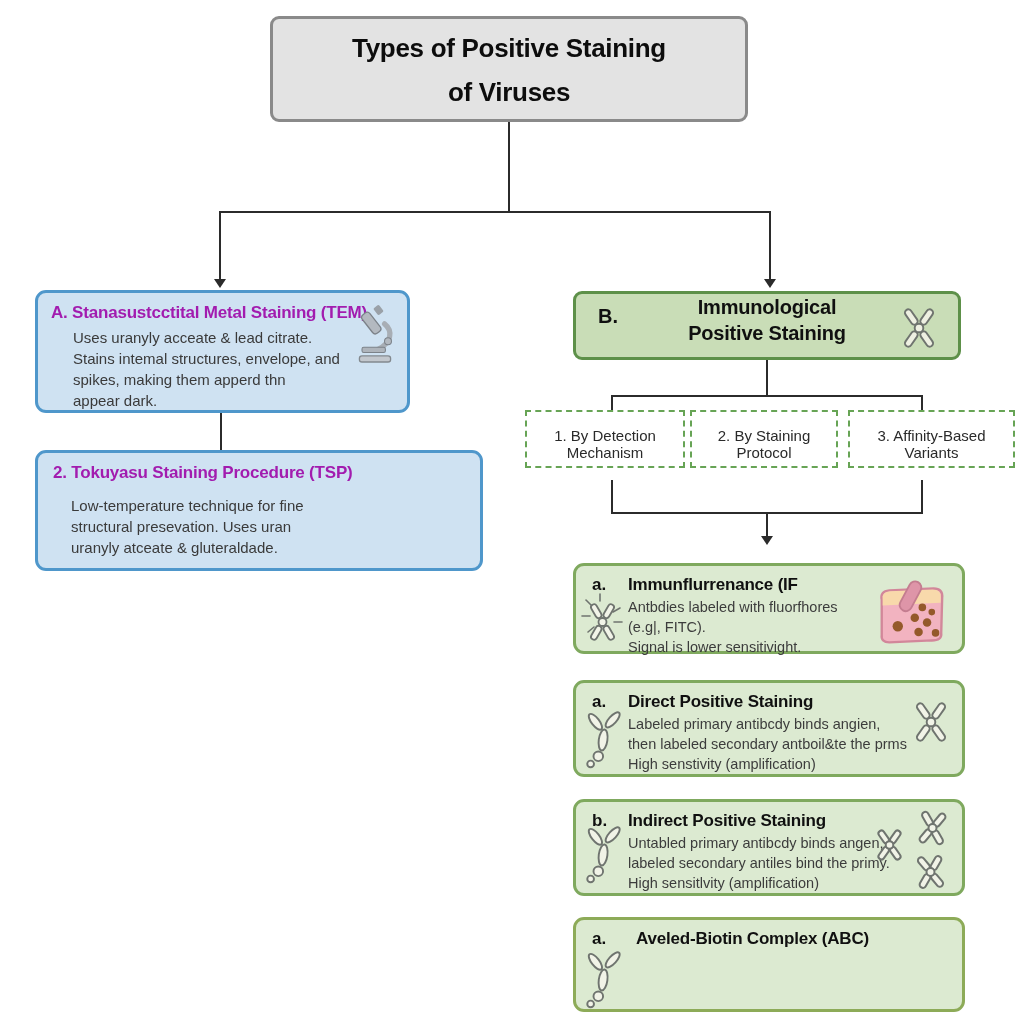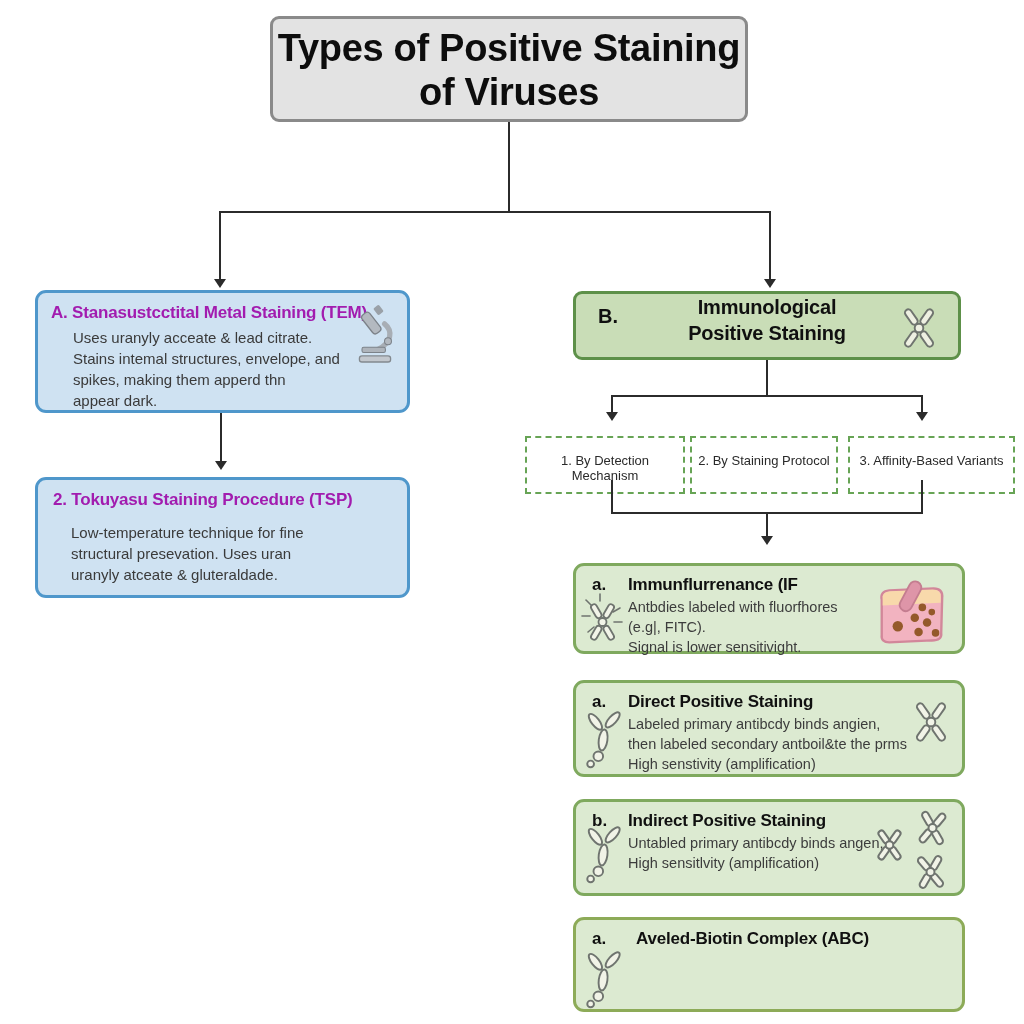--- a/index.html
+++ b/index.html
@@ -4,39 +4,39 @@
 <style>
   html,body{margin:0;padding:0;background:#ffffff;}
   .canvas{
     position:relative;width:1024px;height:1024px;background:#ffffff;overflow:hidden;
     font-family:"Liberation Sans", sans-serif;color:#1a1a1a;
   }
   .box{position:absolute;box-sizing:border-box;}
   .title-box{
     left:270px;top:16px;width:478px;height:106px;border-radius:9px;
     background:var(--title-fill,#e3e3e3);border:3px solid var(--title-border,#8a8a8a);
-    text-align:center;font-weight:bold;font-size:38px;line-height:44px;padding-top:7px;
+    text-align:center;font-weight:bold;font-size:26px;line-height:44px;padding-top:7px;
     color:#0d0d0d;letter-spacing:-0.3px;
   }
   .blue-box{
     background:var(--blue-fill,#cfe2f2);border:3px solid var(--blue-border,#4f97cb);
     border-radius:11px;
   }
   .blue-box .head{font-weight:bold;font-size:17px;color:#a21caf;padding:10px 8px 0 13px;letter-spacing:-0.2px;}
   .blue-box .body{margin:4px 0 0 35px;font-size:15px;line-height:21px;color:#3a3a3a;white-space:nowrap;}
   .green-main{
     left:573px;top:291px;width:388px;height:69px;border-radius:9px;
     background:var(--green-fill,#c9ddb7);border:3px solid var(--green-border,#5d9049);
   }
   .green-main .b-label{position:absolute;left:22px;top:11px;font-weight:bold;font-size:20px;color:#101010;}
   .green-main .b-center{text-align:center;font-weight:bold;font-size:20px;line-height:26px;color:#101010;letter-spacing:-0.2px;}
   .dashed-box{
-    top:436px;height:58px;background:#ffffff;
+    top:410px;height:58px;background:#ffffff;
     border:2px dashed var(--dashed-border,#67a455);
-    font-size:13px;color:#2a2a2a;text-align:center;padding-top:15px;
+    font-size:15px;color:#2a2a2a;text-align:center;padding-top:15px;
   }
   .green-sub{
     left:573px;width:392px;border-radius:11px;
     background:var(--sub-fill,#dcead1);border:3px solid var(--sub-border,#7fa95e);margin-top:18px;
   }
   .green-sub .sub-head{padding:9px 0 0 16px;}
   .green-sub .marker{display:inline-block;width:36px;font-weight:bold;font-size:17px;color:#101010;}
   .green-sub .sub-title{font-weight:bold;font-size:17px;color:#101010;letter-spacing:-0.2px;}
   .green-sub .sub-body{margin:2px 0 0 52px;font-size:14.5px;line-height:20px;color:#3c3c3c;white-space:nowrap;}
   .abc{border-color:var(--abc-border,#8dab58);}
@@ -81,21 +81,21 @@
         <rect x="30" y="-3" width="8" height="10" rx="2" fill="#9aa1a8" transform="rotate(-38 34 2)"></rect>
         <rect x="15" y="45" width="27" height="6" rx="2" fill="#aeb4bb" stroke="#7c8289" stroke-width="1.2"></rect>
         <circle cx="45" cy="38" r="4" fill="#b3b9c0" stroke="#7c8289" stroke-width="1.2"></circle>
       </svg>
     </span>
   </div>
 
   <div class="line" style="left:220px;top:413px;width:2px;height:50px;"></div>
   <div class="arrow-down" style="left:215px;top:461px;"></div>
 
-  <div class="box blue-box" style="left:35px;top:477px;width:375px;height:121px;">
+  <div class="box blue-box" style="left:35px;top:450px;width:448px;height:121px;">
     <div class="head" style="padding-left:15px;">2. Tokuyasu Staining Procedure (TSP)</div>
     <div class="body" style="margin:12px 0 0 33px;">
       <div>Low-temperature technique for fine</div>
       <div>structural presevation. Uses uran</div>
       <div>uranyly atceate &amp; gluteraldade.</div>
     </div>
   </div>
 
   <div class="box green-main">
     <div class="b-label">B.</div>
@@ -217,20 +217,21 @@
       </svg>
     </span>
   </div>
 
   <div class="box green-sub" style="top:781px;height:97px;">
     <div class="sub-head">
       <span class="marker">b.</span><span class="sub-title">Indirect Positive Staining</span>
     </div>
     <div class="sub-body">
       <div>Untabled primary antibcdy binds angen,</div>
+      <div>labeled secondary antiles bind the primy.</div>
       <div>High sensitlvity (amplification)</div>
     </div>
     <span class="icon" style="left:6px;top:20px;width:46px;height:66px;">
       <svg width="46" height="66" viewBox="0 0 48 66">
         <g fill="#f1f3e7" stroke="#6f746f" stroke-width="2">
           <ellipse cx="14" cy="14" rx="4" ry="10" transform="rotate(-38 14 14)"></ellipse>
           <ellipse cx="32" cy="12" rx="4" ry="10" transform="rotate(42 32 12)"></ellipse>
           <ellipse cx="22" cy="33" rx="4.5" ry="11" transform="rotate(8 22 33)"></ellipse>
           <circle cx="17" cy="50" r="5"></circle>
           <circle cx="9" cy="58" r="3.5"></circle>

